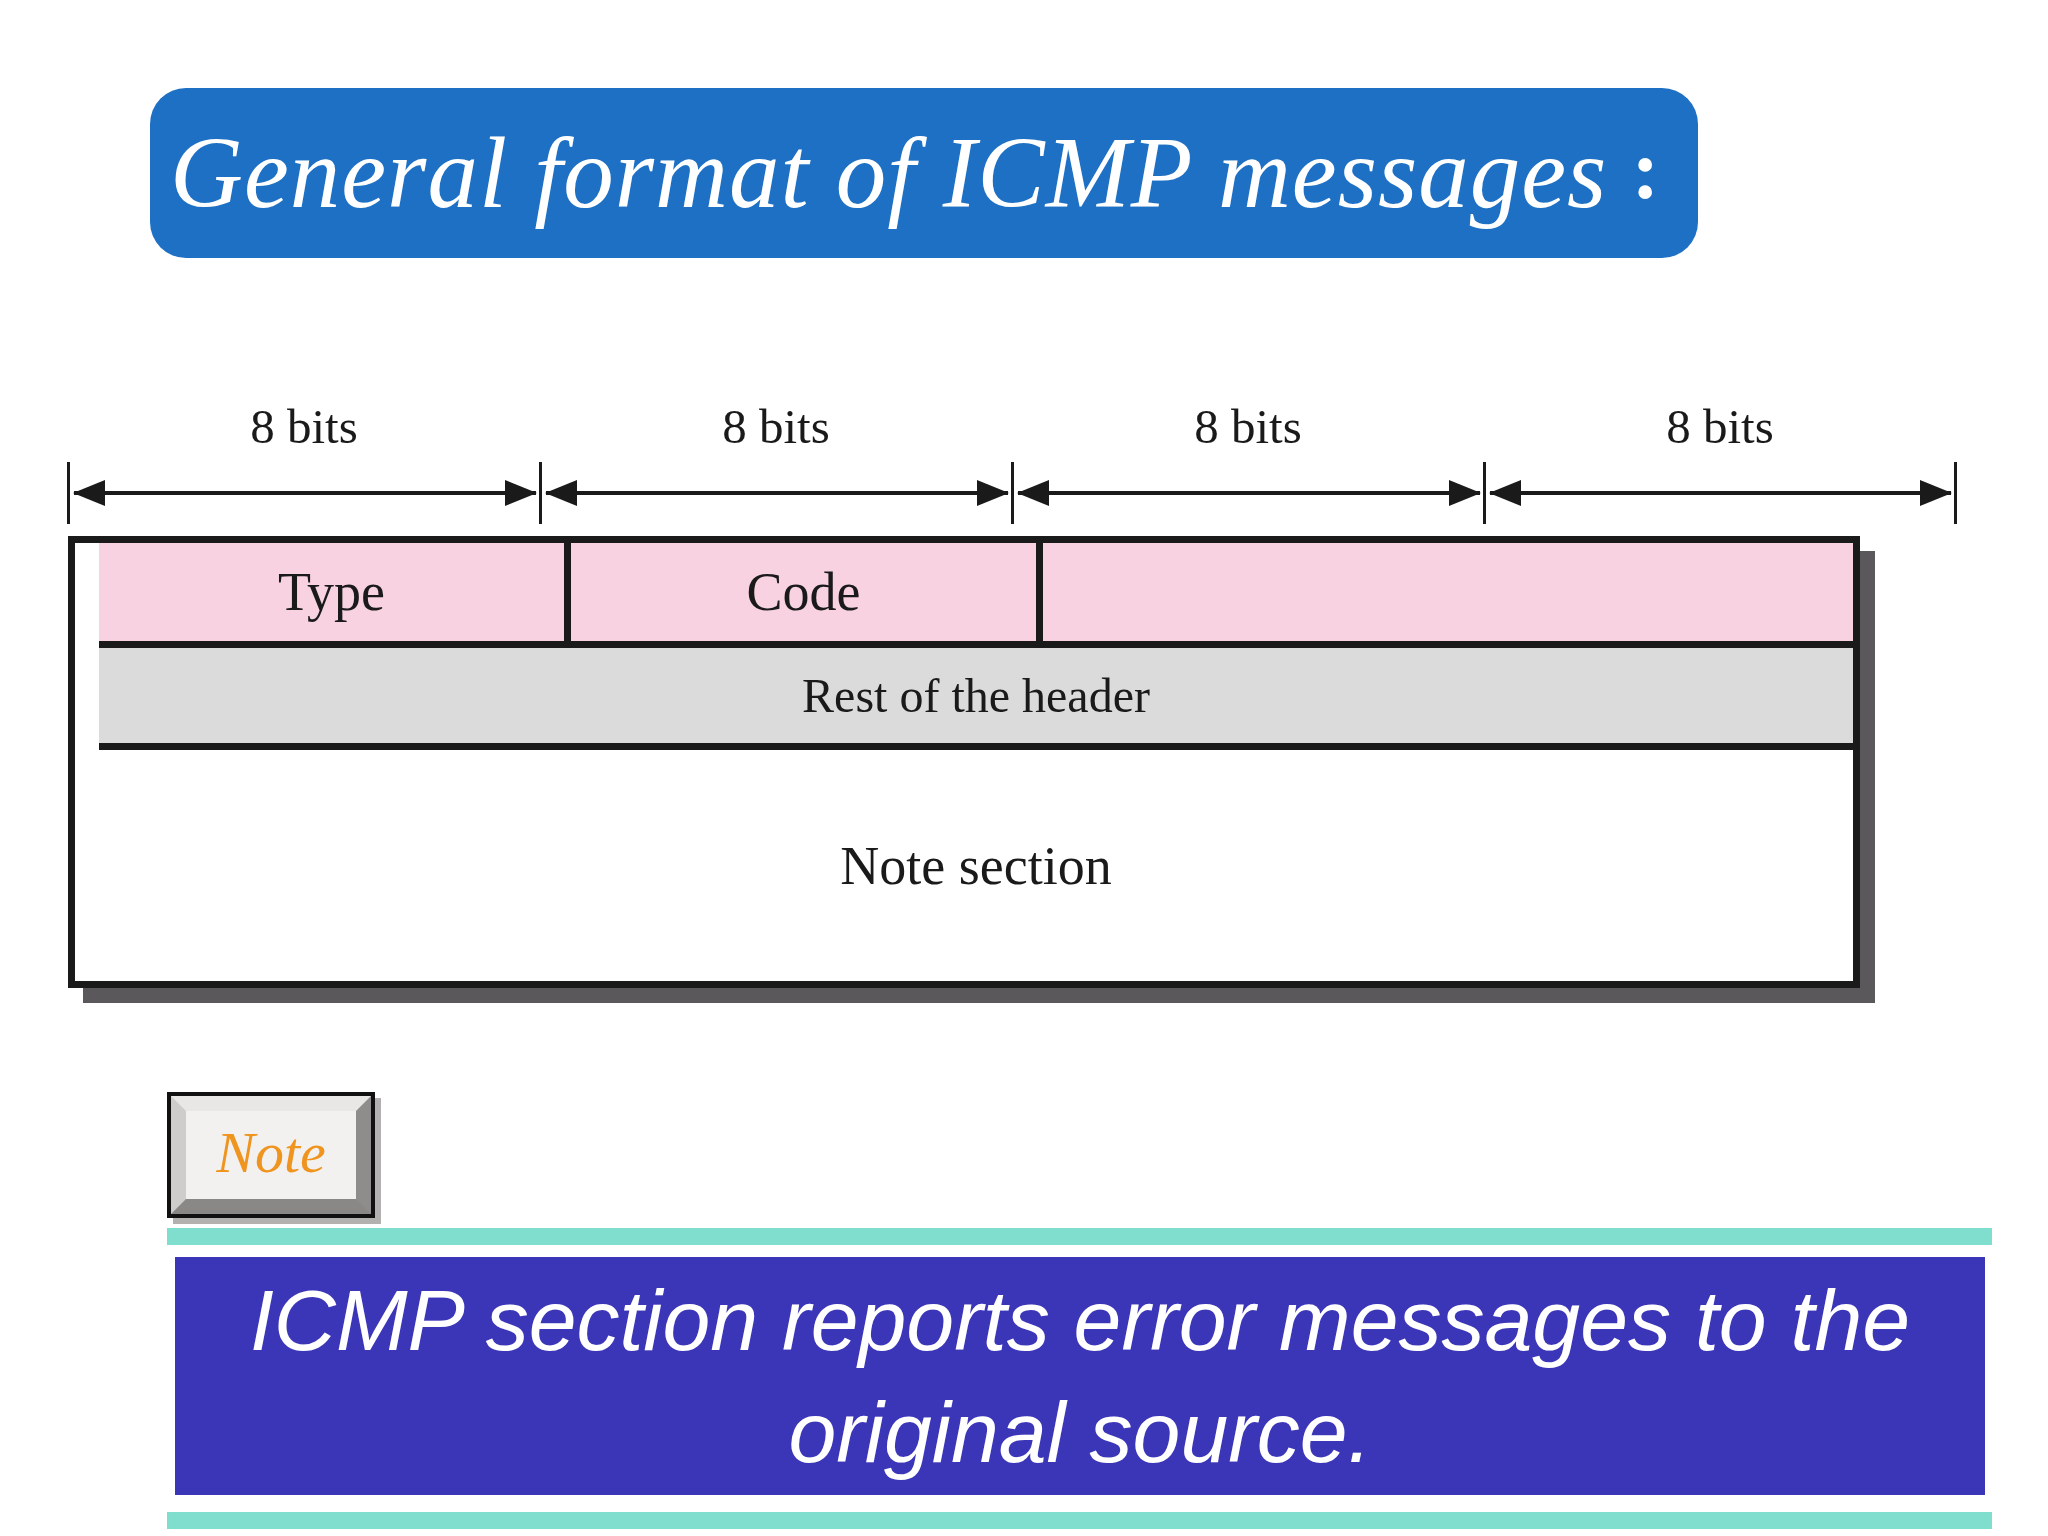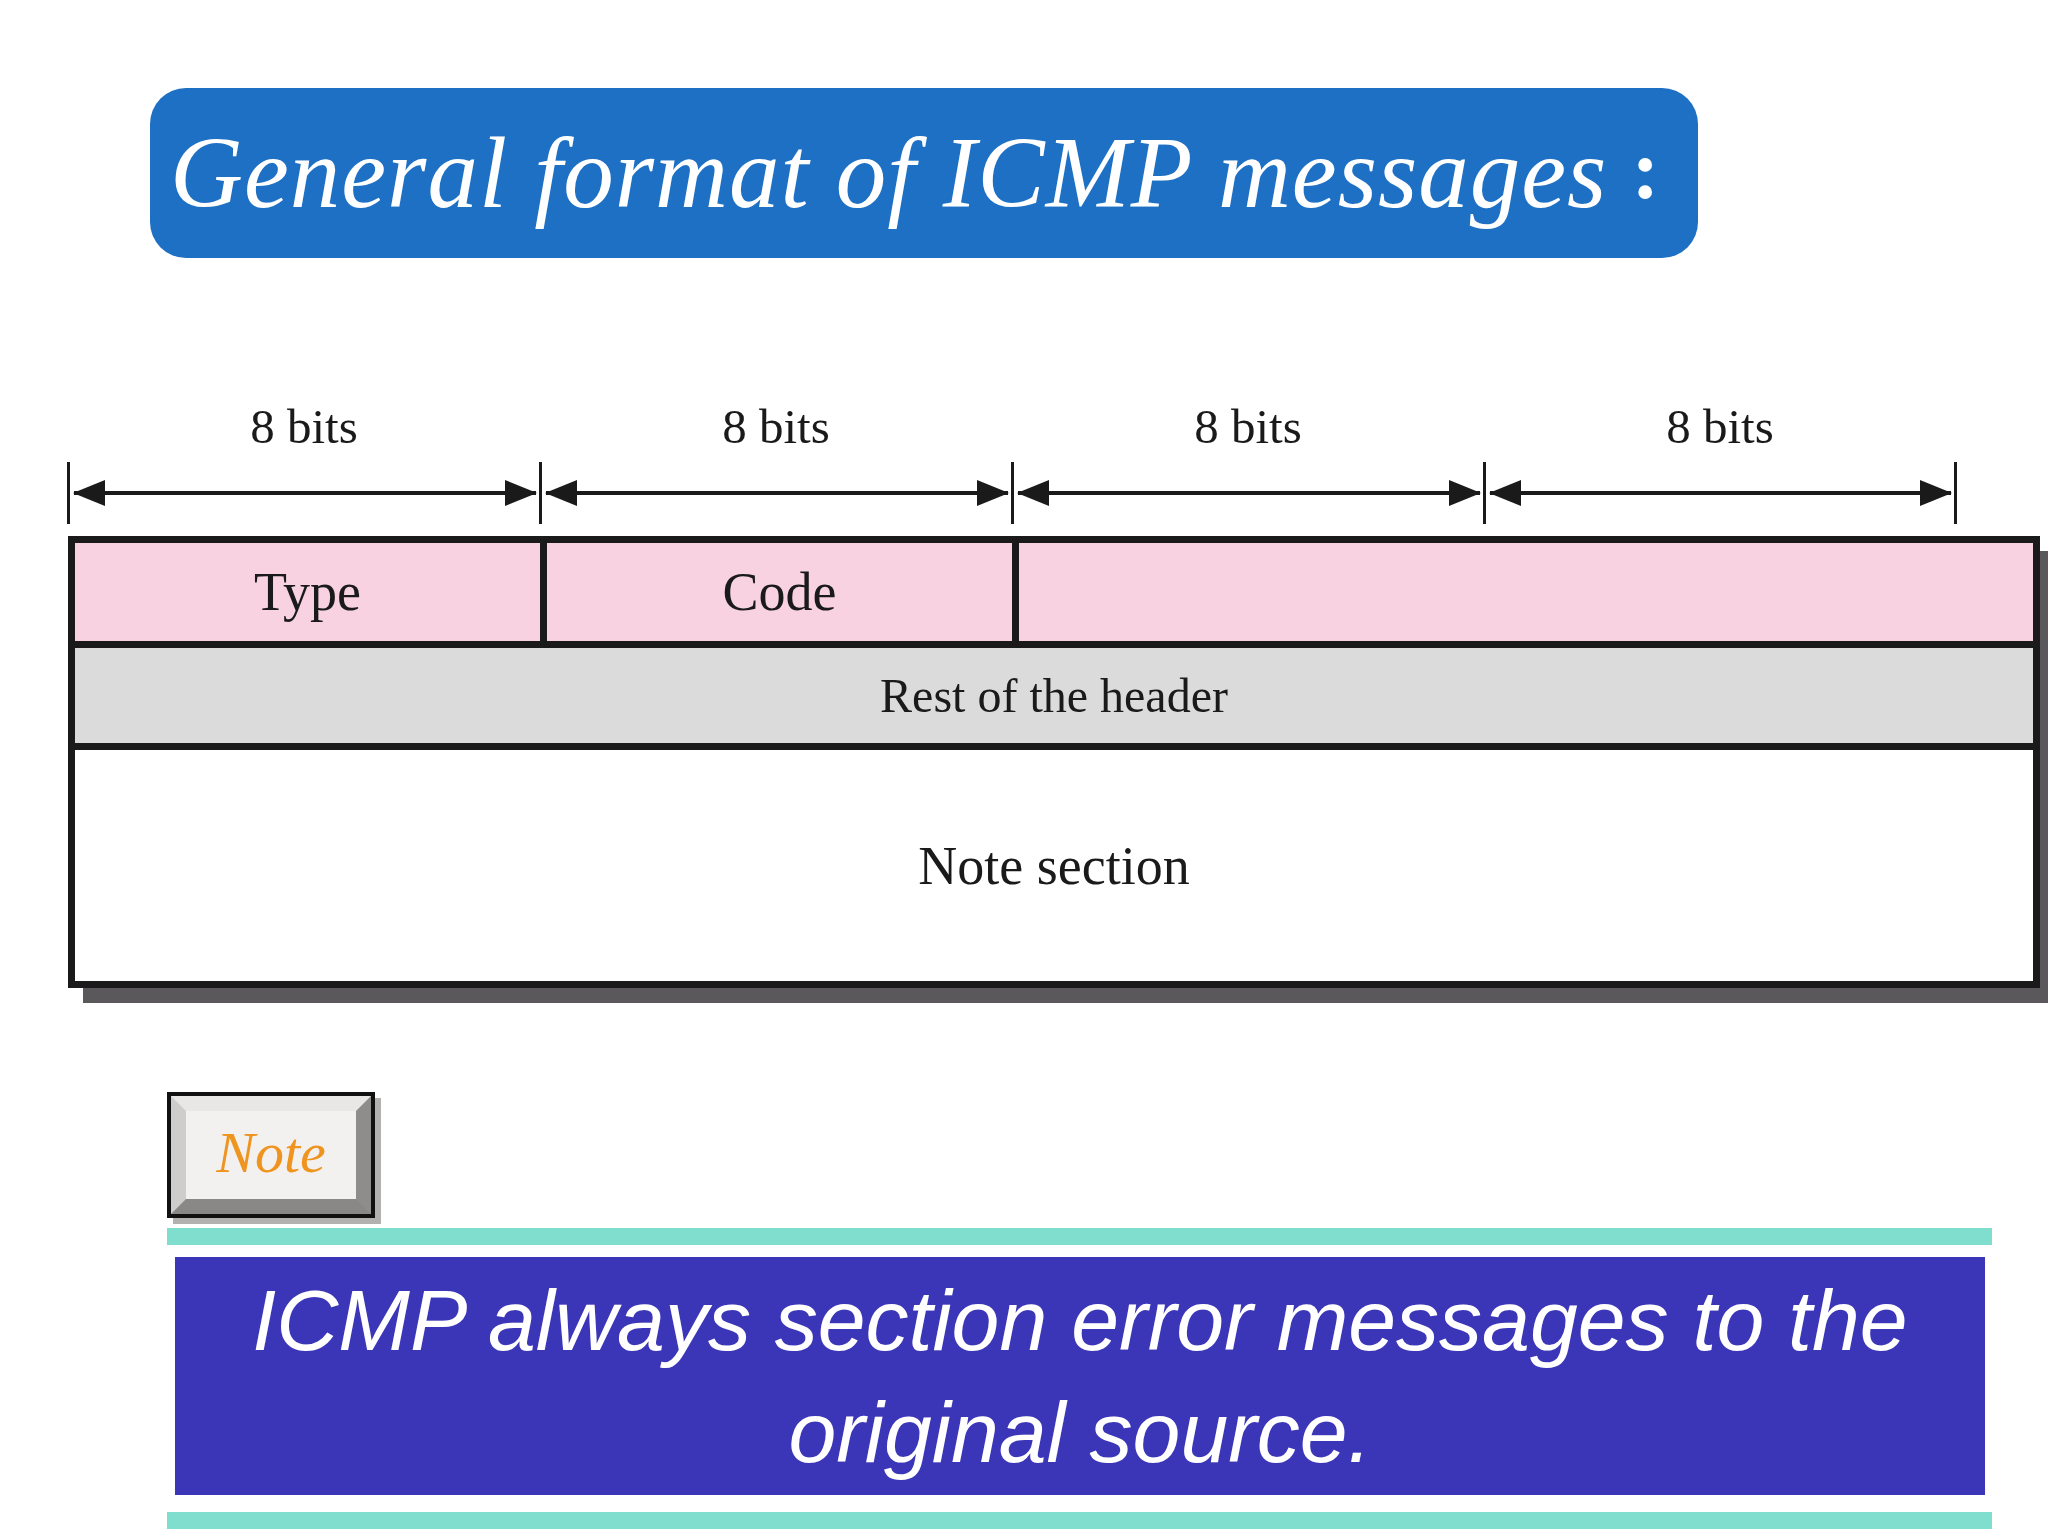--- a/index.html
+++ b/index.html
@@ -21,24 +21,24 @@
              font-size:49px;color:var(--line_black,#1a1a1a);}
   .dim{position:absolute;top:491px;height:4px;background:var(--line_black,#1a1a1a);}
   .dim::before{content:"";position:absolute;left:-1px;top:-11px;width:0;height:0;
                border-top:13px solid transparent;border-bottom:13px solid transparent;
                border-right:32px solid var(--line_black,#1a1a1a);}
   .dim::after{content:"";position:absolute;right:-1px;top:-11px;width:0;height:0;
               border-top:13px solid transparent;border-bottom:13px solid transparent;
               border-left:32px solid var(--line_black,#1a1a1a);}
 
   
-  .fmt-table{position:absolute;left:68px;top:536px;width:1972px;height:452px;
+  .fmt-table{position:absolute;left:68px;top:536px;width:1792px;height:452px;
              border:7px solid var(--line_black,#1a1a1a);box-sizing:border-box;
              background:#fff;box-shadow:15px 15px 0 var(--shadow_gray,#5a585b);
-             display:flex;flex-direction:column;}
+             display:flex;flex-direction:column;padding-left:24px;}
   .row-fields{height:98px;display:flex;border-bottom:7px solid var(--line_black,#1a1a1a);
               background:var(--field_pink,#f8d2e0);flex:0 0 auto;}
   .cell{display:flex;align-items:center;justify-content:center;
         font-size:54px;color:var(--line_black,#1a1a1a);box-sizing:border-box;}
   .cell-type,.cell-code{width:472px;border-right:7px solid var(--line_black,#1a1a1a);}
   .cell-checksum{flex:1;}
   .row-rest{height:95px;flex:0 0 auto;background:var(--rest_gray,#dbdbdb);
             border-bottom:7px solid var(--line_black,#1a1a1a);
             display:flex;align-items:center;justify-content:center;
             font-size:48px;color:var(--line_black,#1a1a1a);}
@@ -105,18 +105,18 @@
   </div>
 
   <div class="note-btn">
     <div class="note-bevel">
       <span class="note-label">Note</span>
     </div>
   </div>
 
   <div class="teal-bar teal-top"></div>
   <div class="callout">
-    <div class="callout-line">ICMP always section error messages to the</div>
+    <div class="callout-line">ICMP section reports error messages to the</div>
     <div class="callout-line">original source.</div>
   </div>
   <div class="teal-bar teal-bottom"></div>
 
 </div>
 
 </body></html>

